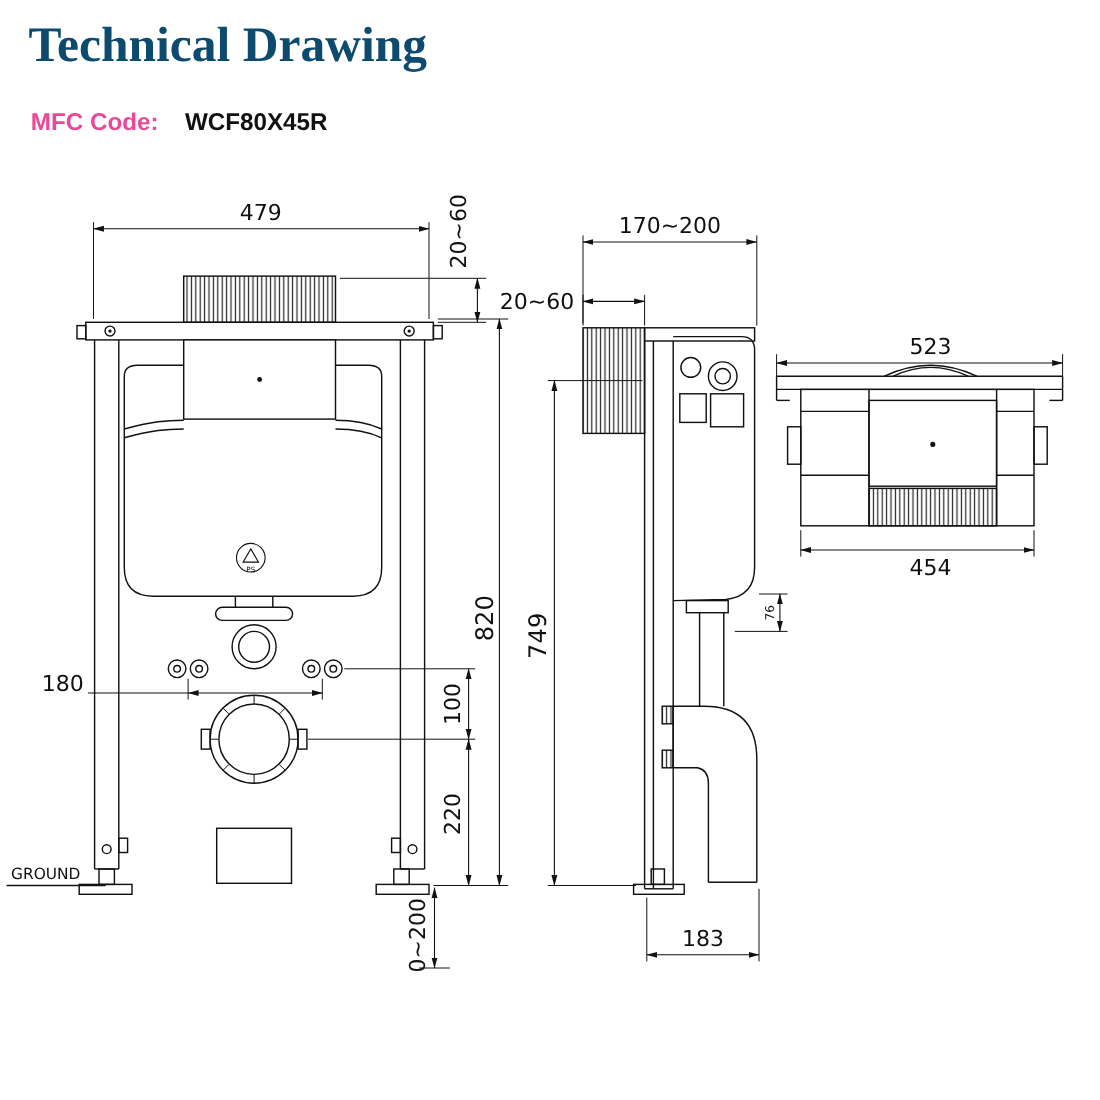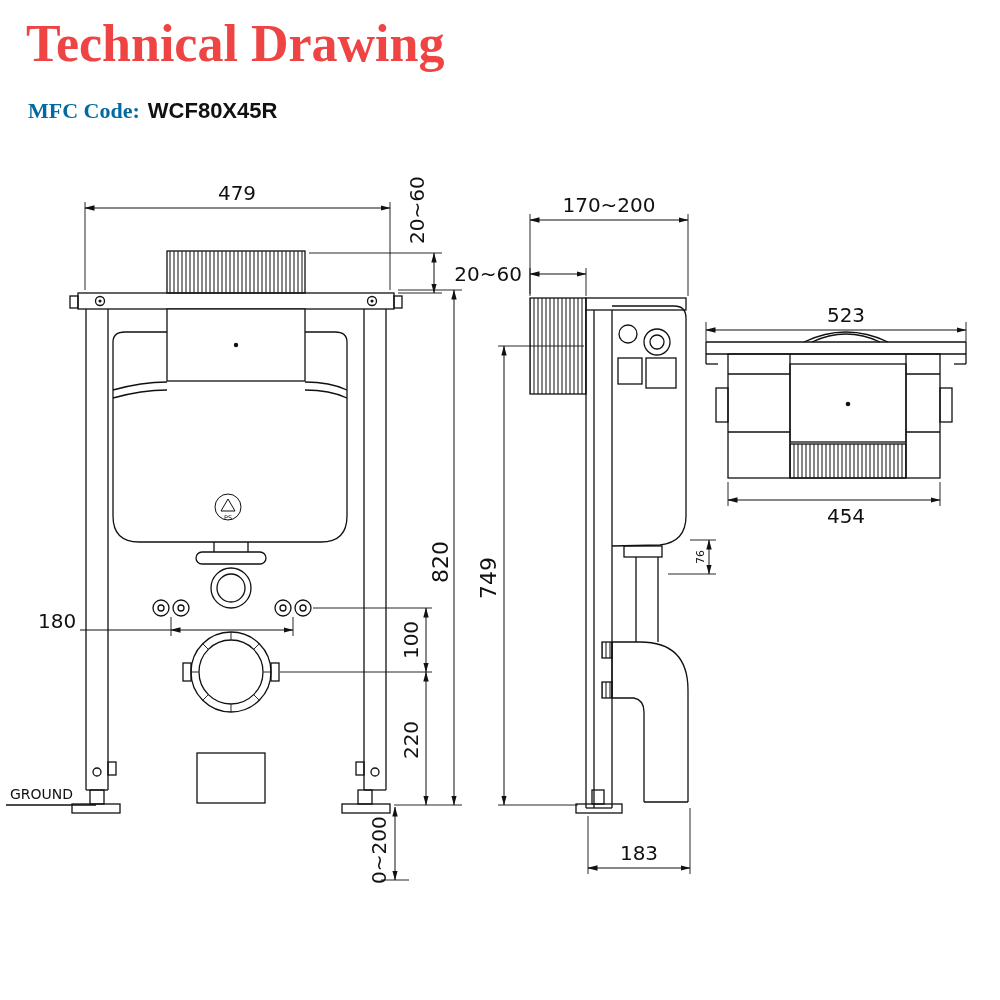--- a/index.html
+++ b/index.html
@@ -1,20 +1,20 @@
 <!DOCTYPE html>
 <html><head>
 <meta charset="utf-8">
 <style>
   html,body{margin:0;padding:0;background:#ffffff;}
   .page{position:relative;width:1000px;height:1000px;background:#fff;overflow:hidden;}
   .title{position:absolute;left:26px;top:14px;font-family:"Liberation Serif",serif;
-         font-weight:bold;font-size:52px;color:#ef4444;}
+         font-weight:bold;font-size:45px;color:#0c4a6e;}
   .mfc{position:absolute;left:28px;top:98px;font-size:22px;font-weight:bold;}
-  .mfc .label{font-family:Liberation Serif, serif;color:#0369a1;margin-right:8px;}
+  .mfc .label{font-family:Liberation Sans, sans-serif;color:#ec4899;margin-right:24px;}
   .mfc .code{font-family:"Liberation Sans",sans-serif;color:#111111;margin-top:14px;}
   svg{position:absolute;left:0;top:0;}
   .s{stroke:#111;fill:none;stroke-width:1.3;stroke-linejoin:miter;stroke-linecap:butt;}
   .wf{fill:#fff;}
   .hv{fill:url(#hatchV);}
   .dim{stroke:#111;fill:none;stroke-width:1;}
   .ext{stroke:#111;fill:none;stroke-width:0.9;}
   .fl{fill:#111;stroke:none;}
   text{fill:#111;stroke:none;font-family:"DejaVu Sans",sans-serif;font-size:20px;}
   .big{font-size:22px;}

